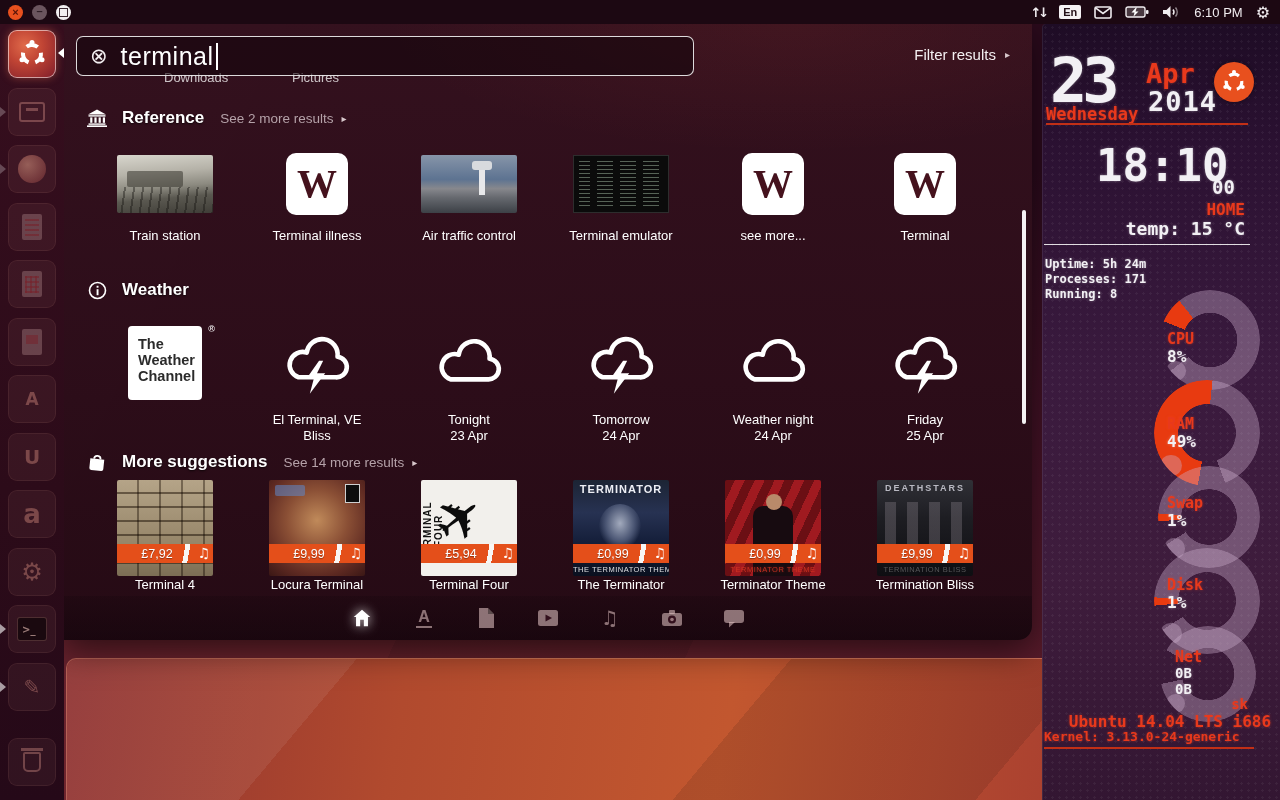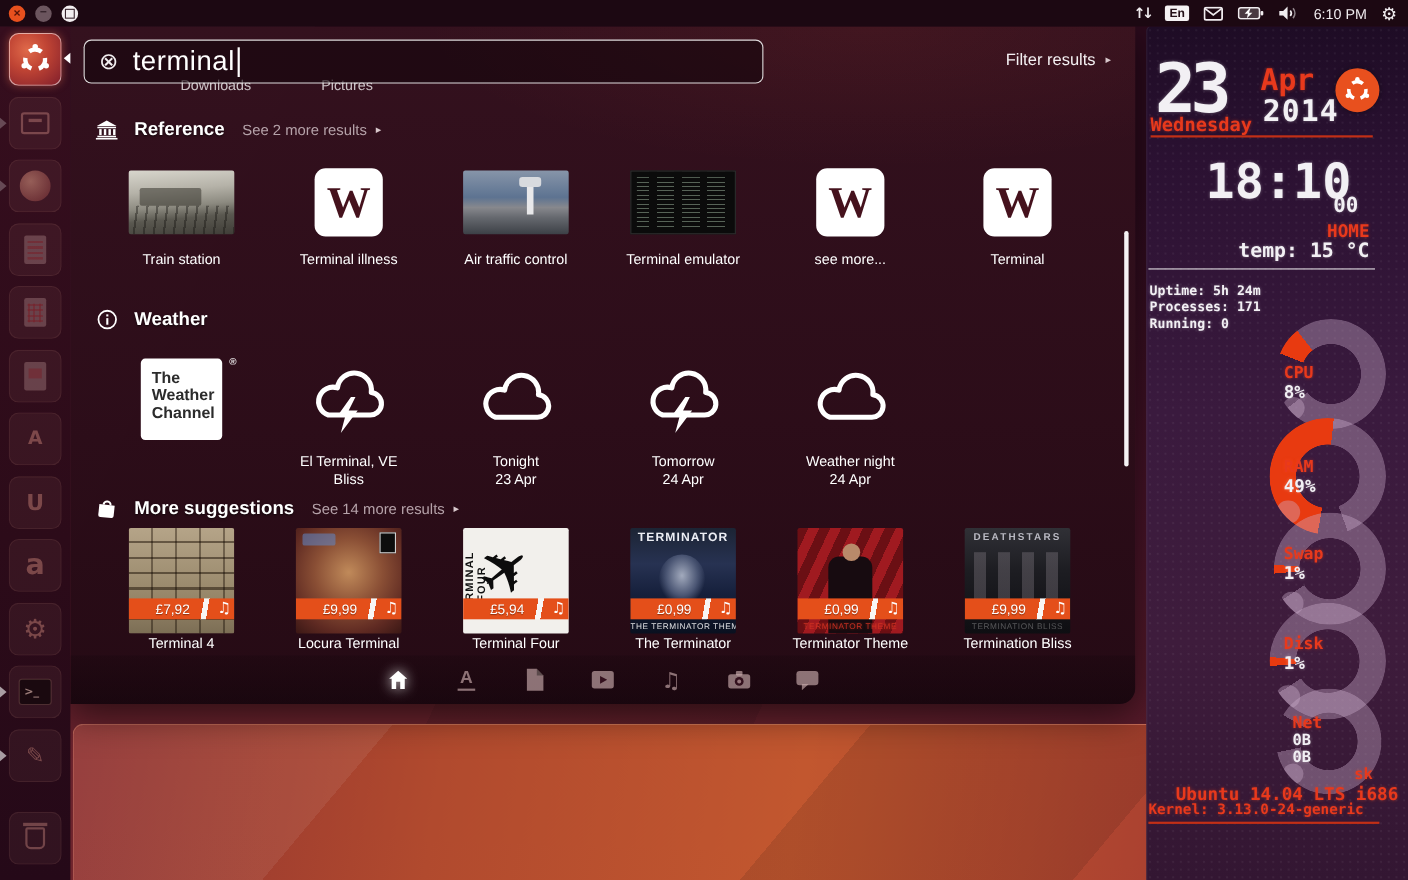--- a/index.html
+++ b/index.html
@@ -449,20 +449,32 @@
     <div class="wx-icon">
       <svg width="78" height="62" viewBox="0 0 76 60">
           <path d="M20 42 a12 12 0 0 1 8-24 a15 15 0 0 1 30 4 a10 10 0 0 1 -2 20 z" fill="none" stroke="#fff" stroke-width="4.5" stroke-linejoin="round"></path>
         </svg>
     </div>
     <div class="wx-label">
       <div>Weather night</div>
         <div>24 Apr</div>
     </div>
   </div>
+  <div class="cell wx-item x5">
+    <div class="wx-icon">
+      <svg width="78" height="62" viewBox="0 0 76 60">
+          <path d="M20 40 a12 12 0 0 1 8-24 a15 15 0 0 1 30 4 a10 10 0 0 1 -2 20 z" fill="none" stroke="#fff" stroke-width="4.5" stroke-linejoin="round"></path>
+          <polygon points="40,24 28,41 35,41 31,56 46,36 38,36 44,24" fill="#fff"></polygon>
+        </svg>
+    </div>
+    <div class="wx-label">
+      <div>Friday</div>
+        <div>25 Apr</div>
+    </div>
+  </div>
 
   <div class="sec-hdr hdr-sg">
     <span class="sec-icon">
       <svg width="20" height="20" viewBox="0 0 20 20" style="transform:rotate(6deg)">
           <path d="M3 7 h14 v9.5 a2 2 0 0 1 -2 2 H5 a2 2 0 0 1 -2 -2 z" fill="#fff"></path>
           <path d="M6.8 7 a3.2 3.2 0 0 1 6.4 0" fill="none" stroke="#fff" stroke-width="1.8"></path>
         </svg>
     </span>
     <span class="sec-title">More suggestions</span>
     <span class="sec-more">
@@ -587,21 +599,21 @@
   <div class="c-weekday red">Wednesday</div>
   <div class="c-weekline"></div>
   <div class="c-time wht">18:10</div>
   <div class="c-sec wht">00</div>
   <div class="c-home red">HOME</div>
   <div class="c-temp wht">temp: 15 °C</div>
   <div class="c-div"></div>
   <div class="c-sys wht">
     <div>Uptime: 5h 24m</div>
     <div>Processes: 171</div>
-    <div>Running: 0</div>
+    <div>Running: 8</div>
   </div>
 
   <div class="ring ring-cpu"></div>
   <div class="m-label red lb-cpu">CPU</div>
   <div class="m-value wht vl-cpu">8%</div>
 
   <div class="ring ring-ram"></div>
   <div class="m-label red lb-ram">RAM</div>
   <div class="m-value wht vl-ram">49%</div>
 

